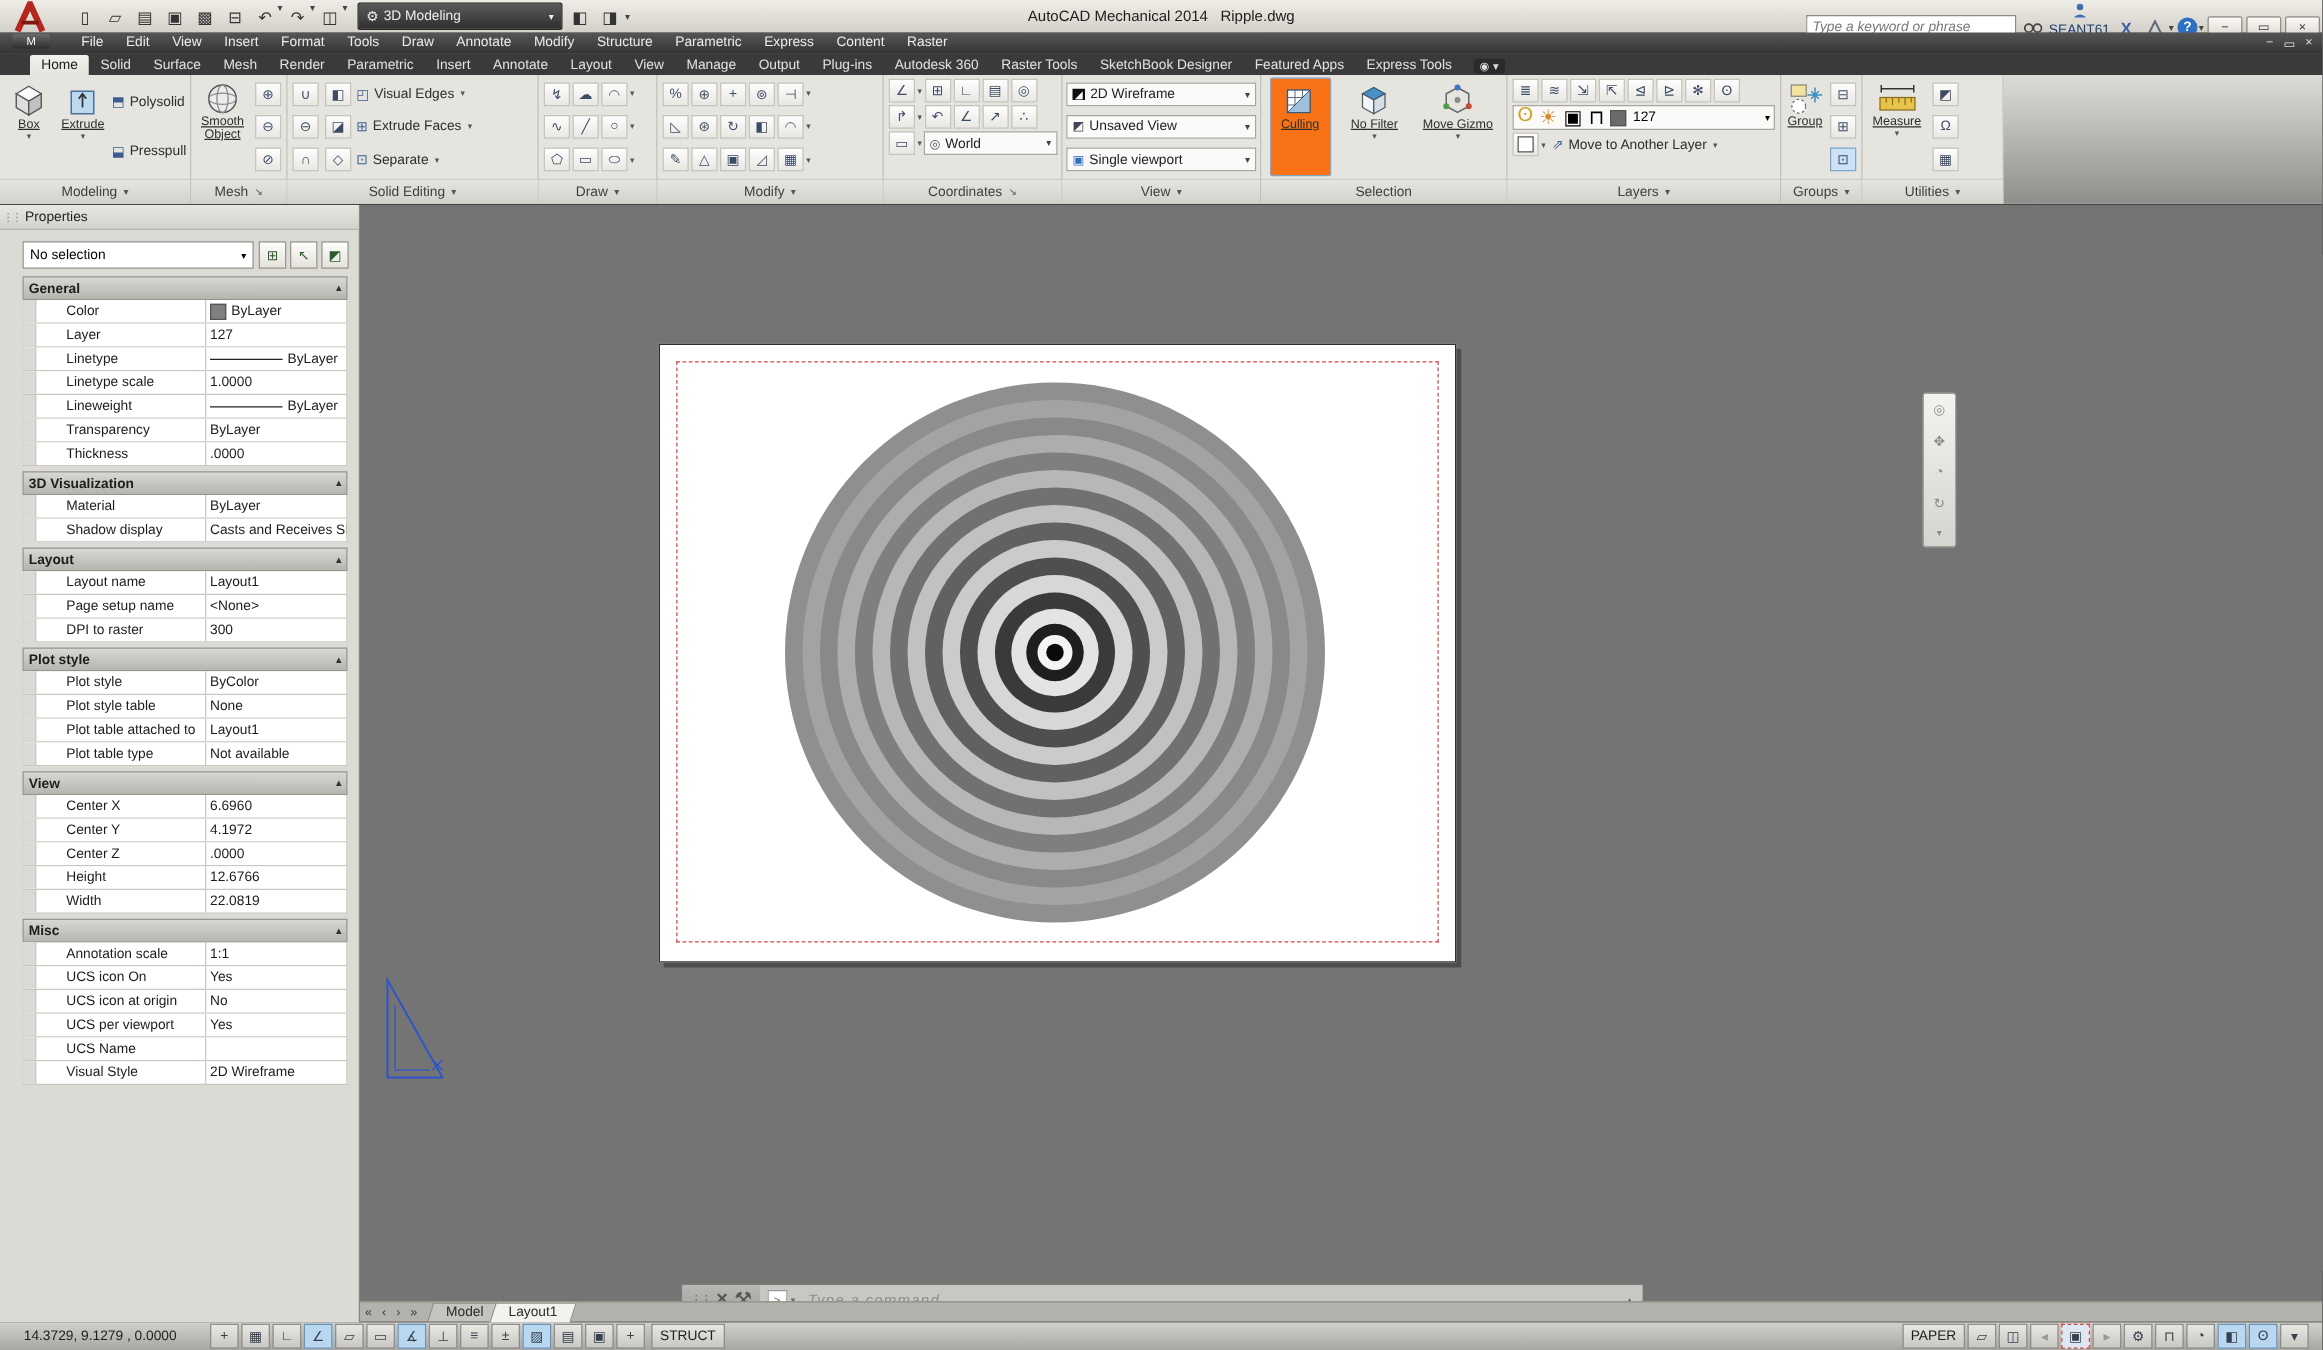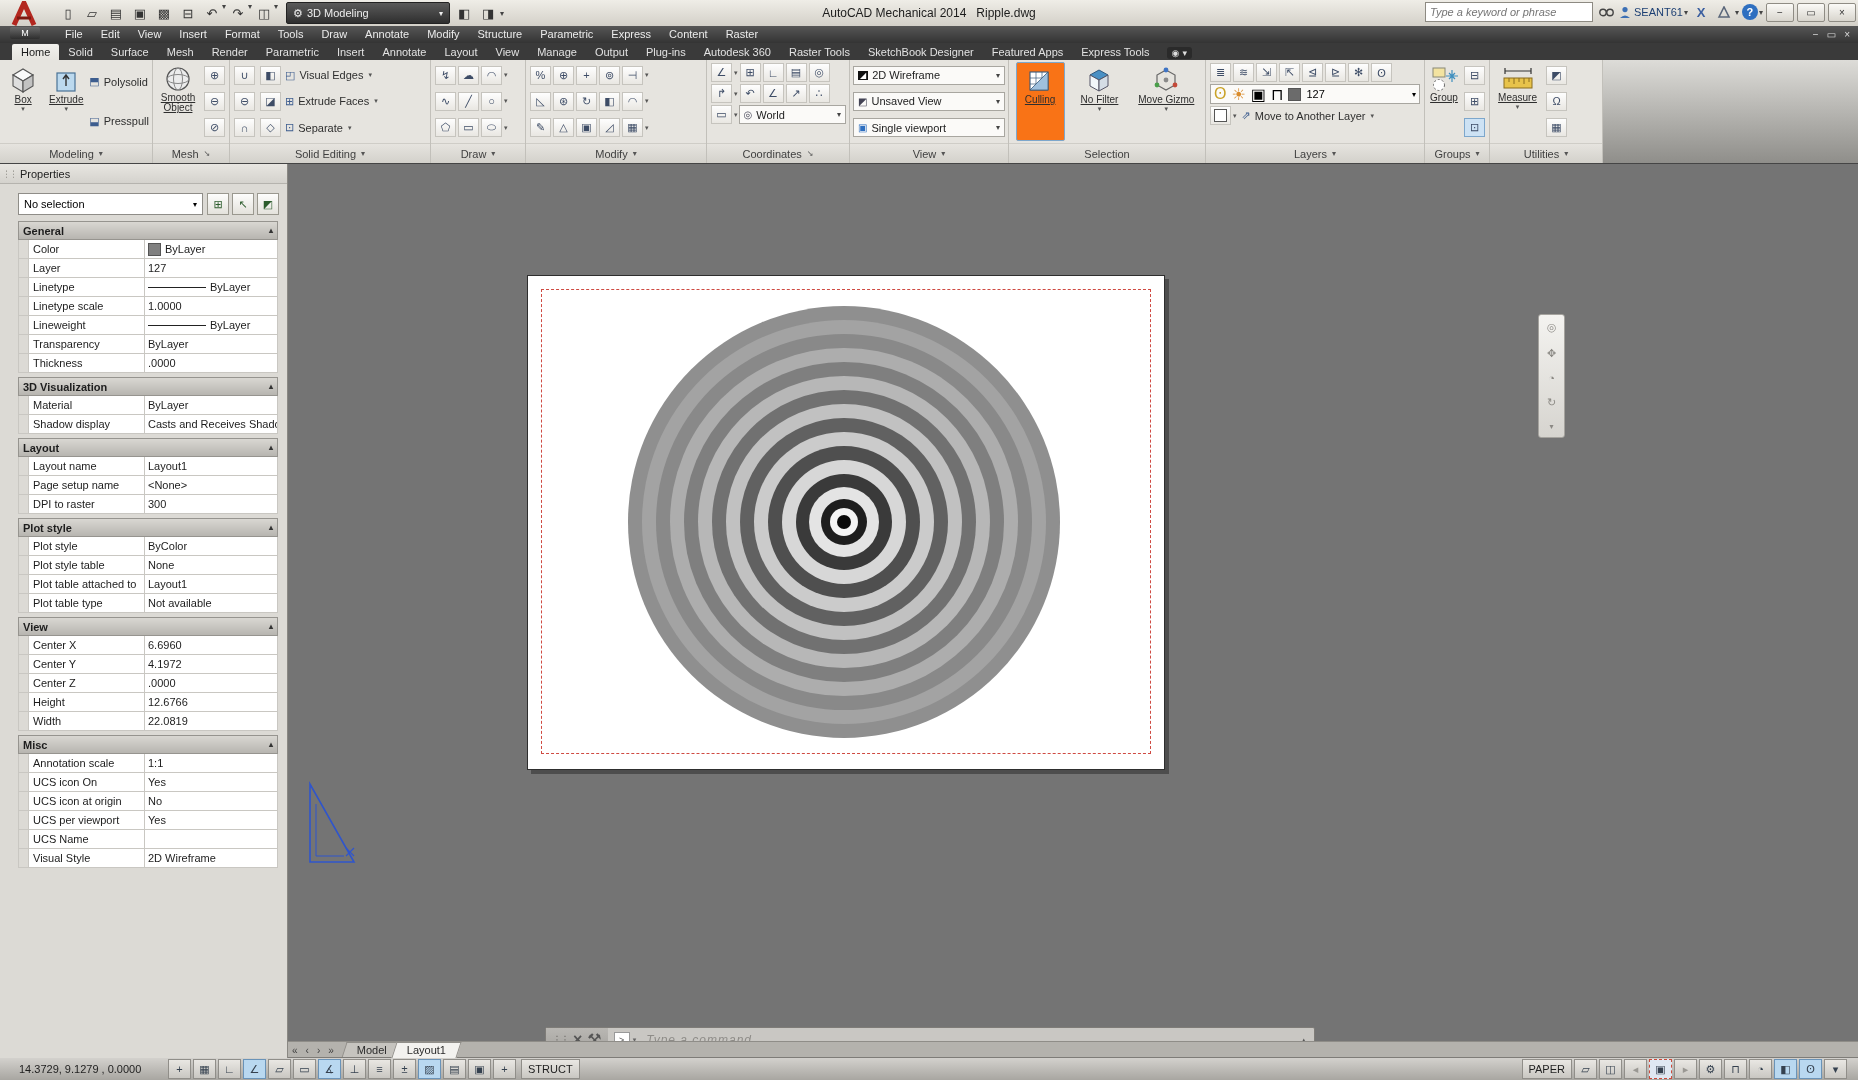--- a/index.html
+++ b/index.html
@@ -11,29 +11,29 @@
   #qat{position:absolute;left:56px;top:2px;display:flex;align-items:center;gap:2px;}
   .qbtn{width:22px;height:20px;display:flex;align-items:center;justify-content:center;font-size:13px;color:#333;border:1px solid transparent;border-radius:2px;}
   .qdd{font-size:8px;color:#444;margin-left:-2px;}
   #ws-switcher{display:flex;align-items:center;gap:4px;height:20px;margin-left:6px;padding:0 6px;background:linear-gradient(#5a5a5a,#2f2f2f);color:#eee;font-size:11px;border:1px solid #222;border-radius:2px;min-width:150px;}
   #ws-switcher .wsdd{margin-left:auto;font-size:8px;}
   #title-text{position:absolute;left:0;right:0;top:0;height:26px;line-height:26px;text-align:center;font-size:12px;color:#1c1c1c;white-space:pre;pointer-events:none;}
   #title-right{position:absolute;right:2px;top:2px;display:flex;align-items:center;gap:3px;}
   #search-box{display:flex;align-items:center;border:1px solid #8d8a82;background:#fff;height:18px;}
   #search-input{border:0;outline:0;width:158px;height:16px;font-size:11px;font-style:italic;color:#555;padding:0 4px;font-family:"Liberation Sans",sans-serif;}
   .tr-icon{width:20px;height:20px;display:flex;align-items:center;justify-content:center;font-size:12px;color:#444;}
-  #username{font-size:11px;color:#1c3f73;display:flex;align-items:center;gap:3px;}
+  #username{font-size:11px;color:#1c3f73;display:flex;align-items:center;gap:3px;flex-direction:column;}
   .helpdot{width:16px;height:16px;border-radius:50%;background:#2e6fc0;color:#fff;font-size:11px;font-weight:bold;display:flex;align-items:center;justify-content:center;}
   .winbtn{width:26px;height:17px;border:1px solid #8f8c84;border-radius:2px;background:linear-gradient(#fbfaf7,#d8d5cd);display:flex;align-items:center;justify-content:center;font-size:10px;color:#333;}
   
   #menubar{position:absolute;top:26px;left:0;right:0;height:17px;background:linear-gradient(#565656,#343434);display:flex;align-items:center;padding-left:56px;}
   .menu-item{color:#ececec;font-size:11px;padding:0 9px;line-height:17px;}
   #menubar-right{margin-left:auto;display:flex;gap:8px;padding-right:8px;color:#ddd;font-size:10px;}
   
-  #tabrow{position:absolute;top:43px;left:0;right:0;height:17px;background:#3a3a3a;display:flex;align-items:flex-end;padding-left:12px;}
+  #tabrow{position:absolute;top:43px;left:0;right:0;height:17px;background:#3a3a3a;display:flex;align-items:flex-end;padding-left:24px;}
   .rtab{font-size:11px;color:#e2e2e2;padding:2px 9px;cursor:pointer;}
   .rtab.active{background:linear-gradient(#f2f1ed,#e6e4df);color:#1a1a1a;border-radius:2px 2px 0 0;}
   #tab-extra{margin-left:8px;margin-bottom:1px;display:flex;align-items:center;gap:3px;background:#2a2a2a;border-radius:3px;padding:1px 5px;color:#ddd;font-size:9px;}
   
   #ribbon{position:absolute;top:60px;left:0;right:0;height:103px;background:#e6e4df;border-bottom:1px solid #454545;display:flex;}
   .panel{display:flex;flex-direction:column;border-right:1px solid #c2c0ba;flex:none;}
   .panel-body{flex:1;display:flex;padding:2px 3px;gap:3px;align-items:stretch;}
   .panel-label{height:19px;font-size:11px;color:#3f3f3f;display:flex;align-items:center;justify-content:center;gap:5px;background:linear-gradient(#e6e4df,#d3d1cb);border-top:1px solid #cfcdc7;}
   .panel-label .pl-arrow{font-size:8px;color:#555;}
   .rbig{width:47px;display:flex;flex-direction:column;align-items:center;font-size:10px;color:#2e2e2e;padding-top:2px;border:1px solid transparent;border-radius:2px;cursor:pointer;}
@@ -62,21 +62,21 @@
   #selector-row{display:flex;align-items:center;margin:9px 8px 6px 18px;gap:4px;}
   #sel-drop{flex:1;height:20px;border:1px solid #8f8d88;background:#fff;display:flex;align-items:center;font-size:11px;padding:0 5px;}
   #sel-drop .ddar{margin-left:auto;font-size:8px;}
   .selbtn{width:20px;height:20px;border:1px solid #9a988f;background:linear-gradient(#fdfdfc,#e4e2dc);display:flex;align-items:center;justify-content:center;font-size:11px;color:#2c5c2c;}
   #psections{margin:0 9px 0 18px;}
   .psec{margin-bottom:4px;}
   .psec-h{height:17px;background:linear-gradient(#d9d7d2,#b7b5b0);border:1px solid #96948f;display:flex;align-items:center;font-size:11px;font-weight:bold;color:#1d1d1d;padding:0 4px;}
   .psec-arrow{margin-left:auto;font-size:8px;color:#333;}
   .prow{display:flex;height:18px;border:1px solid #c9c7c2;border-top:0;background:#fff;font-size:11px;color:#1c1c1c;}
   .pgutter{width:9px;background:#dcdad5;border-right:1px solid #c9c7c2;}
-  .plabel{width:111px;display:flex;align-items:center;padding-left:4px;border-right:1px solid #c9c7c2;overflow:hidden;white-space:nowrap;}
+  .plabel{width:111px;display:flex;align-items:center;padding-left:4px;border-right:1px solid #c9c7c2;overflow:hidden;white-space:nowrap;margin-left:20px;}
   .pvalue{flex:1;display:flex;align-items:center;padding:0 3px;gap:4px;overflow:hidden;white-space:nowrap;}
   .linesample{display:inline-block;width:58px;height:0;border-top:1px solid #222;}
   
   #canvas{position:absolute;left:288px;top:164px;right:0;bottom:38px;background:#747474;overflow:hidden;}
   #paper{position:absolute;left:239px;top:111px;width:636px;height:493px;background:#fff;border:1px solid #2e2e2e;box-shadow:4px 4px 0 rgba(45,45,45,.55);}
   #margin-rect{position:absolute;left:13px;top:13px;right:13px;bottom:15px;border:1px dashed #cf4a42;}
   #ucs-tri{position:absolute;left:14px;top:616px;}
   #navbar{position:absolute;left:1250px;top:150px;width:25px;height:122px;background:linear-gradient(#f4f3f0,#d6d4cf);border:1px solid #a5a39e;border-radius:3px;display:flex;flex-direction:column;align-items:center;justify-content:space-around;color:#8b8984;font-size:11px;}
   #cmdbar{position:absolute;left:257px;top:863px;width:768px;height:23px;background:rgba(205,203,199,.95);border:1px solid #7e7c78;display:flex;align-items:center;border-radius:2px;}
   #cmd-left{display:flex;align-items:center;gap:5px;padding:0 6px;color:#555;height:100%;background:linear-gradient(#b9b7b3,#a5a39f);}

